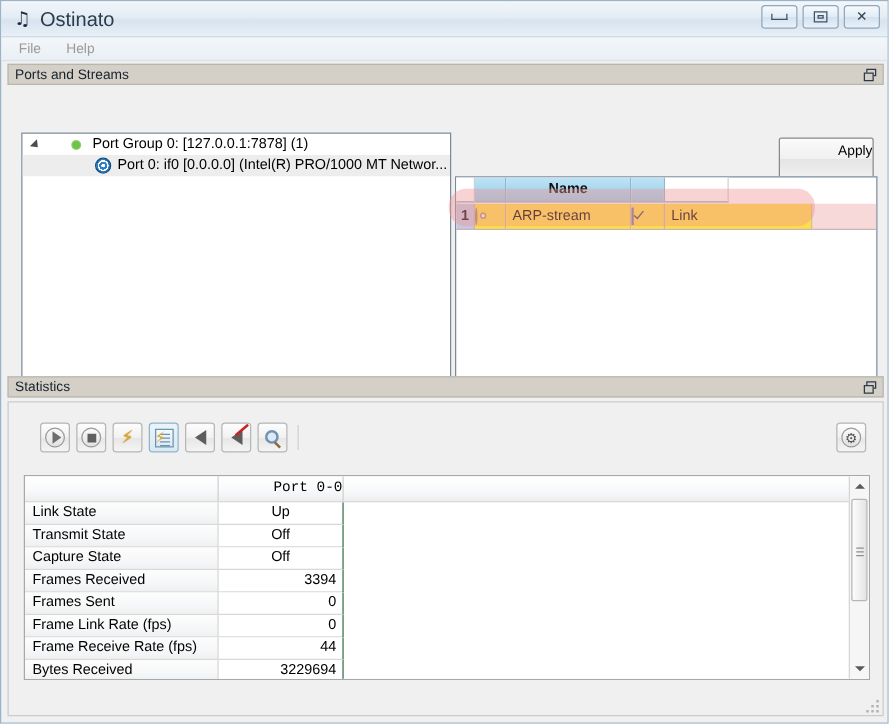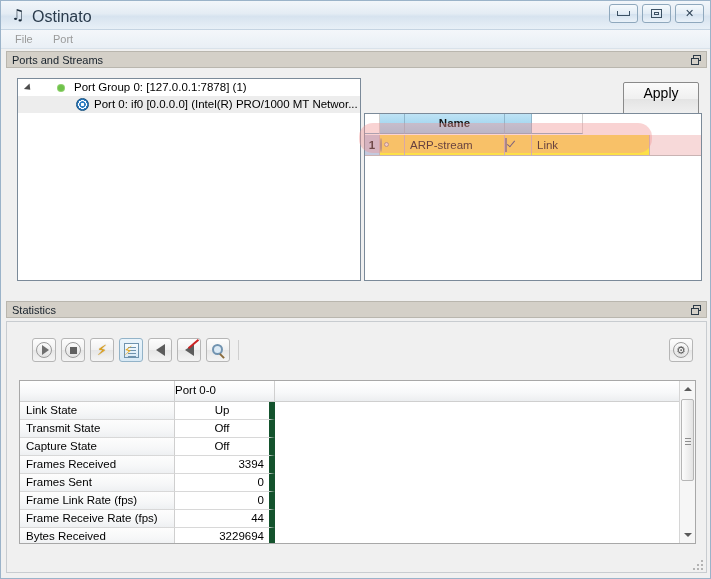--- a/index.html
+++ b/index.html
@@ -143,20 +143,21 @@
     left: 0px; top: 3px;
     width: 8px; height: 7px;
     border: 1px solid #2c3a47;
     box-sizing: border-box;
     background: #d4d0c8;
   }
 
   .panel-body {
     position: absolute;
     background: #f0f0f0;
+    margin-top: 28px;
   }
 
   
   .tree {
     position: absolute;
     background: #ffffff;
     border: 1px solid #7b8a99;
     box-sizing: border-box;
     overflow: hidden;
   }
@@ -202,23 +203,23 @@
     color: #000;
   }
 
   
   .btn-apply {
     position: absolute;
     width: 76px; height: 35px;
     border: 1px solid #8a8a8a;
     border-radius: 2px;
     background: linear-gradient(to bottom, #fbfbfb 0%, #f0f0f0 48%, #e4e4e4 50%, #f2f2f2 100%);
-    font-size: 14px;
+    font-size: 11px;
     color: #000;
-    text-align: center;
+    text-align: right;
     line-height: 21px;
     box-sizing: border-box;
   }
 
   
   .streams {
     position: absolute;
     background: #ffffff;
     border: 1px solid #7b8a99;
     box-sizing: border-box;
@@ -421,26 +422,27 @@
   .stbl-head {
     display: flex;
     height: 20px;
     background: linear-gradient(to bottom, #ffffff 0%, #f7f8f9 60%, #eceef0 100%);
     border-bottom: 1px solid #cfcfcf;
   }
   .stbl-h {
     height: 20px;
     line-height: 19px;
     font-size: 11.5px;
-    text-align: left;
+    text-align: right;
     color: #000;
     border-right: 1px solid #cfcfcf;
     box-sizing: border-box;
     white-space: nowrap;
     overflow: hidden;
+    font-family: Liberation Mono, monospace;
   }
   .stbl-row { display: flex; height: 18px; }
   .stbl-c-label {
     width: 155px;
     height: 18px;
     line-height: 17px;
     font-size: 11.5px;
     padding-left: 6px;
     color: #000;
     background: linear-gradient(to bottom, #fdfdfd 0%, #f6f7f8 60%, #eef0f2 100%);
@@ -450,21 +452,21 @@
     white-space: nowrap;
     overflow: hidden;
   }
   .stbl-c-val {
     width: 100px;
     height: 18px;
     line-height: 17px;
     font-size: 11.5px;
     color: #000;
     background: #ffffff;
-    border-right: 6px solid #14532d;
+    border-right: 1px solid #14532d;
     border-bottom: 1px solid #d8d8d8;
     box-sizing: border-box;
     white-space: nowrap;
     overflow: hidden;
     padding: 0 5px;
   }
   .stbl-c-val.center { text-align: center; }
   .stbl-c-val.right { text-align: right; }
   .stbl-c-rest {
     flex: 1;
@@ -550,21 +552,21 @@
           </span>
       </div>
       <div class="win-btn">
         <span class="g">✕</span>
       </div>
     </div>
   </div>
 
   <div class="menubar">
     <div class="menu-item" style="left:10px;">File</div>
-    <div class="menu-item" style="left:48px;">Port</div>
+    <div class="menu-item" style="left:48px;">Help</div>
   </div>
 
   <div class="dock-title" style="left:5px; top:50px; width:701px;">
     <span class="dt-label">Ports and Streams</span>
     <span class="dock-float">
       <span class="r1"></span>
         <span class="r2"></span>
     </span>
   </div>
 

